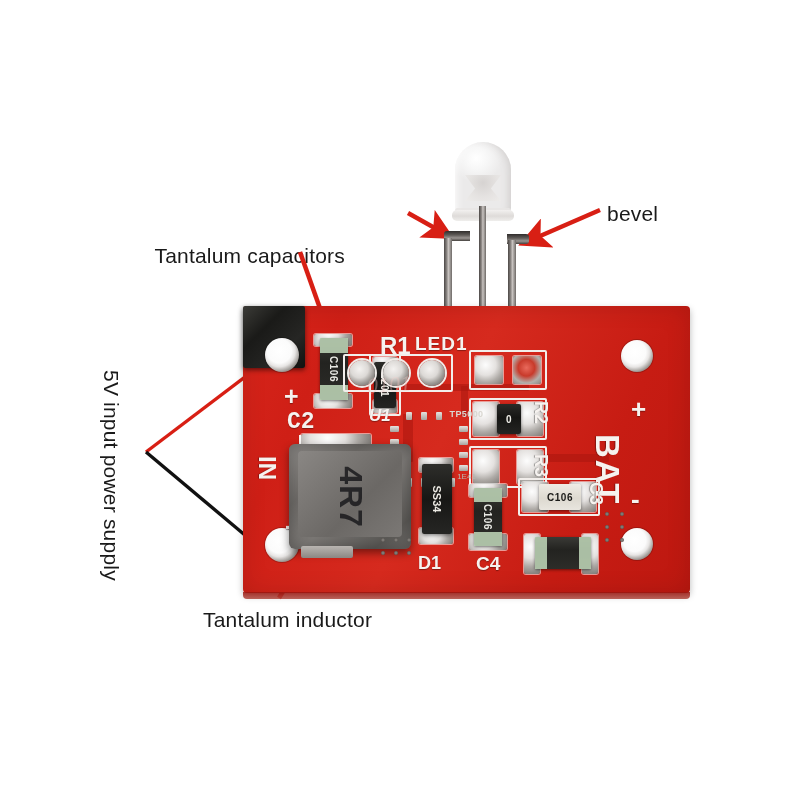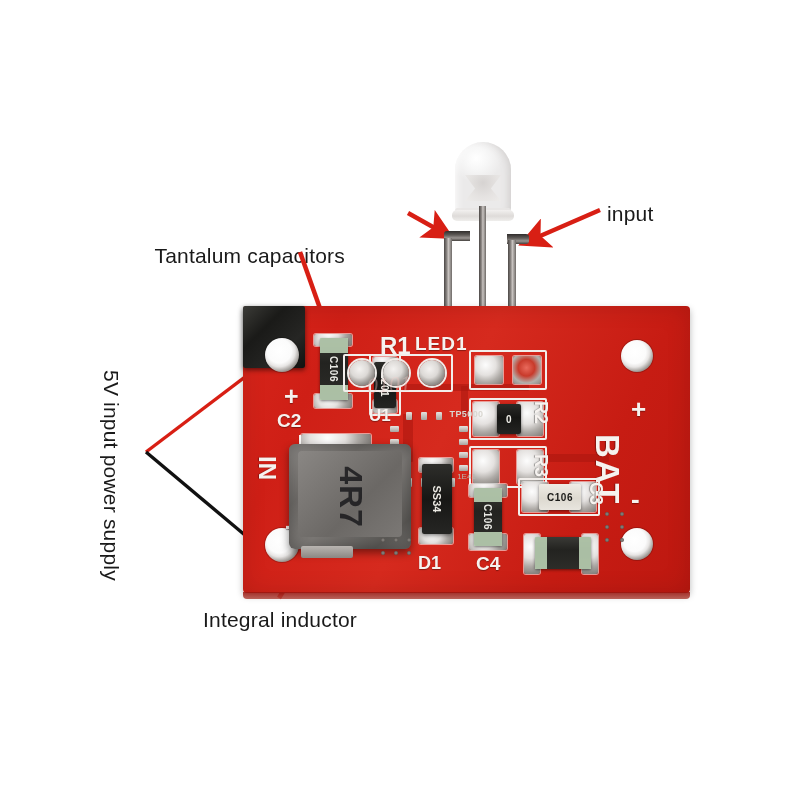--- a/index.html
+++ b/index.html
@@ -116,23 +116,23 @@
 
   .trace{position:absolute;background:#a9160f;opacity:.55;border-radius:1px;}
   .wm{position:absolute;left:124px;top:66px;color:#f0c9c4;font-size:22px;opacity:.38;
       font-family:"Liberation Serif",serif;font-style:italic;transform:rotate(-4deg);}
 </style>
 </head>
 <body>
 
 <div id="stage">
 
-  <div class="ann" id="ann-bevel">input</div>
+  <div class="ann" id="ann-bevel">bevel</div>
   <div class="ann" id="ann-tantalum">Tantalum capacitors</div>
-  <div class="ann" id="ann-integral">Integral inductor</div>
+  <div class="ann" id="ann-integral">Tantalum inductor</div>
   <div class="ann" id="ann-5v">5V input power supply</div>
 
   <svg id="leaders" viewBox="0 0 800 800">
     <defs>
       <marker id="ah-red" markerWidth="7" markerHeight="7" refX="5.6" refY="3.5" orient="auto">
         <path d="M0,0 L7,3.5 L0,7 L1.6,3.5 Z" fill="#d81f14"></path>
       </marker>
       <marker id="ah-blk" markerWidth="7" markerHeight="7" refX="5.6" refY="3.5" orient="auto">
         <path d="M0,0 L7,3.5 L0,7 L1.6,3.5 Z" fill="#111111"></path>
       </marker>
@@ -173,21 +173,21 @@
     <div class="mh" style="left:378px;top:34px;width:32px;height:32px;"></div>
     <div class="mh" style="left:22px;top:222px;width:34px;height:34px;"></div>
     <div class="mh" style="left:378px;top:222px;width:32px;height:32px;"></div>
 
     <div class="trace" style="left:160px;top:78px;width:126px;height:7px;"></div>
     <div class="trace" style="left:218px;top:80px;width:7px;height:30px;"></div>
     <div class="trace" style="left:282px;top:148px;width:84px;height:8px;"></div>
     <div class="trace" style="left:160px;top:108px;width:10px;height:48px;"></div>
 
     <div class="slk" style="left:41px;top:78px;font-size:25px;">+</div>
-    <div class="slk" style="left:34px;top:105px;font-size:19px;">C2</div>
+    <div class="slk" style="left:44px;top:105px;font-size:23px;font-family:Liberation Mono, monospace;">C2</div>
     <div class="slk" style="left:55px;top:126px;font-size:15px;">L1</div>
     <div class="slk" style="left:36px;top:150px;font-size:24px;transform:rotate(90deg);transform-origin:0 0;">IN</div>
     <div class="slk" style="left:42px;top:207px;font-size:25px;">-</div>
 
     <div class="pad" style="left:71px;top:28px;width:38px;height:12px;"></div>
     <div class="pad" style="left:71px;top:88px;width:38px;height:14px;"></div>
     <div class="comp tant" style="left:77px;top:32px;width:28px;height:62px;">
       <div class="band"></div>
       <div class="band2"></div>
       <div class="code" style="transform:rotate(90deg);">C106</div>
@@ -222,21 +222,21 @@
 
     <div class="outline" style="left:226px;top:140px;width:78px;height:42px;"></div>
     <div class="pad" style="left:230px;top:144px;width:26px;height:34px;"></div>
     <div class="pad" style="left:274px;top:144px;width:26px;height:34px;"></div>
     <div class="slk" style="left:307px;top:148px;font-size:18px;transform:rotate(90deg);transform-origin:0 0;">R3</div>
 
     <div class="slk" style="left:388px;top:90px;font-size:26px;">+</div>
     <div class="slk" style="left:381px;top:128px;font-size:33px;letter-spacing:2px;transform:rotate(90deg);transform-origin:0 0;">BAT</div>
     <div class="slk" style="left:388px;top:180px;font-size:26px;">-</div>
 
-    <div class="slk" style="left:126px;top:101px;font-size:17px;">U1</div>
+    <div class="slk" style="left:126px;top:101px;font-size:17px;font-style:italic;">U1</div>
     <div class="wm">0101</div>
     <div class="ic" style="left:155px;top:112px;width:62px;height:62px;">
       <div class="mark">TP5000</div>
       <div class="mark2">1E41</div>
     </div>
     <div class="icpin" style="left:147px;top:120px;width:9px;height:6px;"></div>
     <div class="icpin" style="left:147px;top:133px;width:9px;height:6px;"></div>
     <div class="icpin" style="left:147px;top:146px;width:9px;height:6px;"></div>
     <div class="icpin" style="left:147px;top:159px;width:9px;height:6px;"></div>
     <div class="icpin" style="left:216px;top:120px;width:9px;height:6px;"></div>

